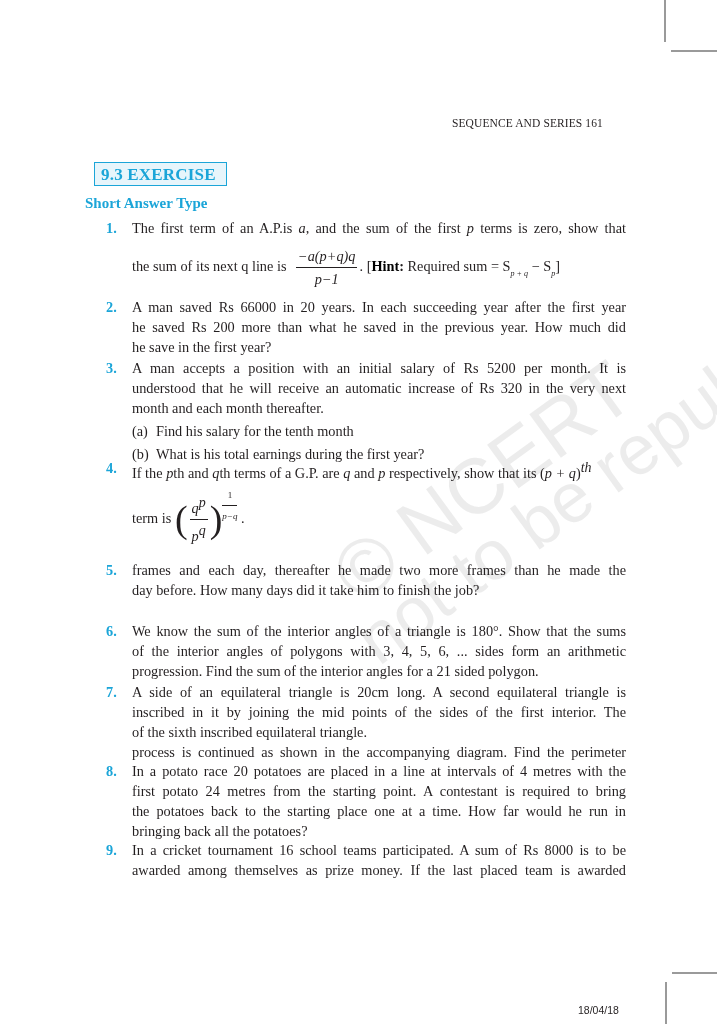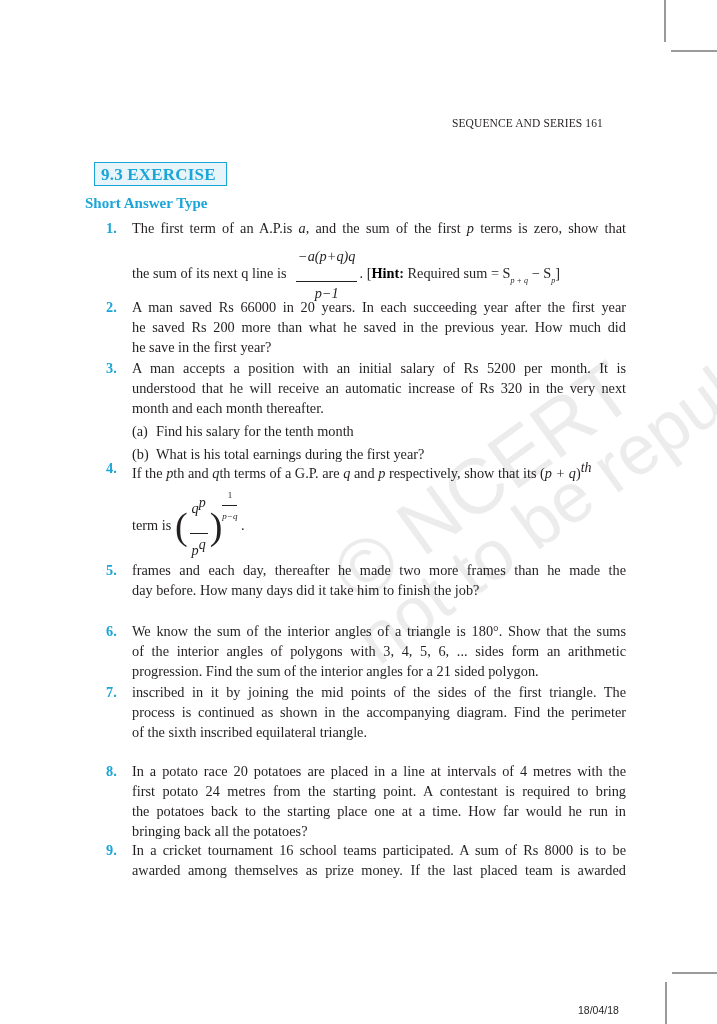--- a/index.html
+++ b/index.html
@@ -31,21 +31,21 @@
     .q { position: absolute; left: 106px; width: 520px; font-size: 14.3px; line-height: 20px; text-align: justify; }
     .q .num { position: absolute; left: 0; top: 0; font-weight: bold; color: #1ba5d8; }
     .q .body { margin-left: 26px; }
     .q .line { display: block; text-align: justify; text-align-last: justify; white-space: nowrap; }
     .q .line.last { text-align-last: left; }
     .q .sub { display: block; margin-left: 0; }
     .q .sub .lab { display: inline-block; width: 24px; }
     em { font-style: italic; }
 
     .frac { display: inline-block; vertical-align: middle; text-align: center; font-style: italic; margin: 0 2px; }
-    .frac .n { display: block; padding: 0 2px 15px; border-bottom: 1px solid #231f20; }
+    .frac .n { display: block; padding: 0 2px 1px; border-bottom: 1px solid #231f20; }
     .frac .d { display: block; padding-top: 1px; }
 
     .hint { color: #000000; font-weight: bold; }
     .hint-colon { font-weight: bold; }
     .subscr { font-size: 8px; font-style: italic; vertical-align: -5px; }
 
     .paren { font-size: 38px; font-style: normal; vertical-align: middle; font-weight: 200; line-height: 1; }
     .expo { display: inline-block; vertical-align: top; font-size: 9px; text-align: center; font-style: italic; margin-top: -8px; }
     .expo span { display: block; }
     .expo .n { border-bottom: 0.8px solid #231f20; font-style: normal; }
@@ -154,23 +154,24 @@
   <div class="body">
     <span class="line">We know the sum of the interior angles of a triangle is 180°. Show that the sums</span>
     <span class="line">of the interior angles of polygons with 3, 4, 5, 6, ... sides form an arithmetic</span>
     <span class="line last">progression. Find the sum of the interior angles for a 21 sided polygon.</span>
   </div>
 </div>
 
 <div class="q" style="top:682px;">
   <span class="num">7.</span>
   <div class="body">
-    <span class="line">inscribed in it by joining the mid points of the sides of the first triangle. The</span>
+    <span class="line">A side of an equilateral triangle is 20cm long. A second equilateral triangle is</span>
+    <span class="line">inscribed in it by joining the mid points of the sides of the first interior. The</span>
+    <span class="line last">of the sixth inscribed equilateral triangle.</span>
     <span class="line">process is continued as shown in the accompanying diagram. Find the perimeter</span>
-    <span class="line last">of the sixth inscribed equilateral triangle.</span>
   </div>
 </div>
 
 <div class="q" style="top:761px;">
   <span class="num">8.</span>
   <div class="body">
     <span class="line">In a potato race 20 potatoes are placed in a line at intervals of 4 metres with the</span>
     <span class="line">first potato 24 metres from the starting point. A contestant is required to bring</span>
     <span class="line">the potatoes back to the starting place one at a time. How far would he run in</span>
     <span class="line last">bringing back all the potatoes?</span>

